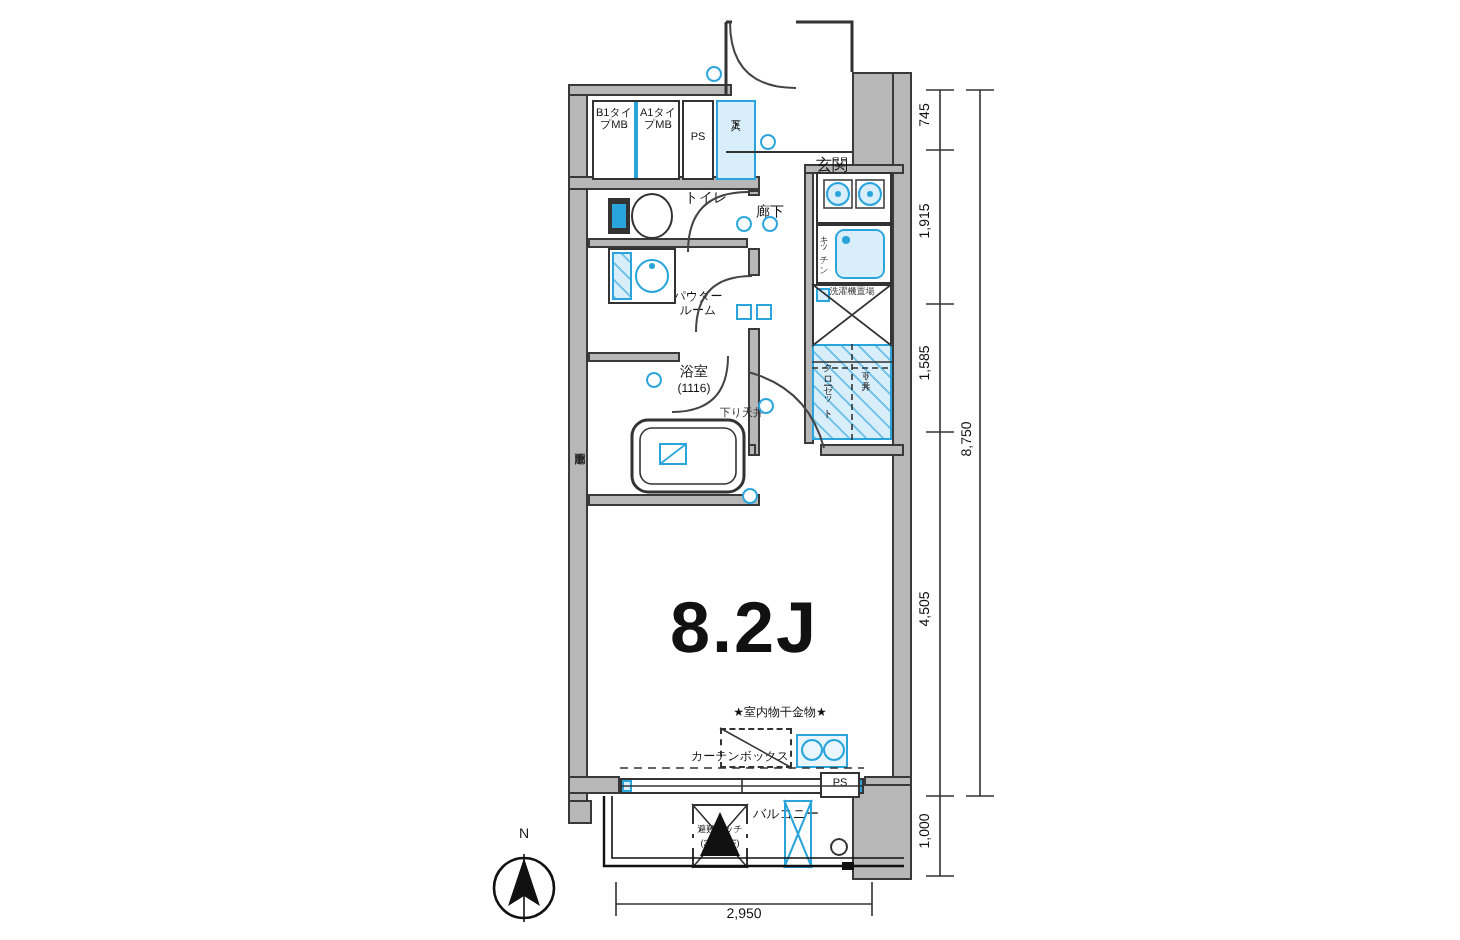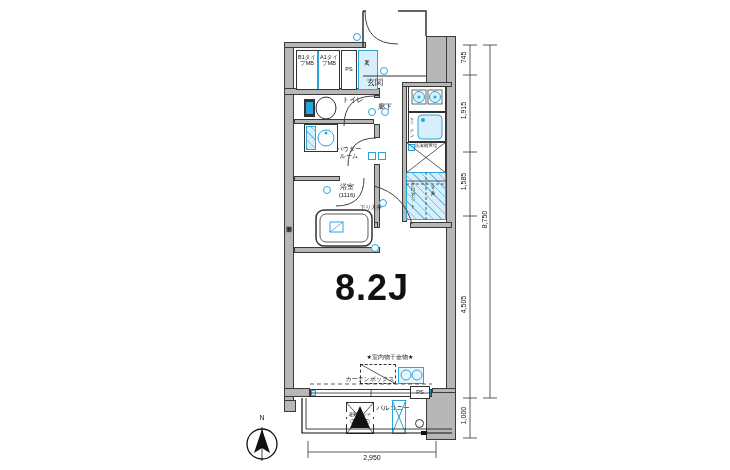--- a/index.html
+++ b/index.html
@@ -49,28 +49,28 @@
   <div class="box" style="left:296px;top:50px;width:22px;height:40px;"></div>
   <div class="box" style="left:318px;top:50px;width:22px;height:40px;"></div>
   <div class="abs" style="left:317px;top:51px;width:2px;height:38px;background:#2aa5dc;"></div>
   <div class="lbl wrap" style="left:297px;top:54px;width:20px;font-size:5.5px;">B1タイプMB</div>
   <div class="lbl wrap" style="left:319px;top:54px;width:20px;font-size:5.5px;">A1タイプMB</div>
   <div class="box" style="left:341px;top:50px;width:16px;height:40px;"></div>
   <div class="lbl" style="left:341px;top:66px;width:16px;font-size:5.5px;">PS</div>
   <div class="bluebox" style="left:358px;top:50px;width:20px;height:40px;"></div>
   <div class="vlbl" style="left:364px;top:56px;font-size:5px;color:#222;">下足入</div>
 
-  <div class="lbl" style="left:355px;top:79px;width:40px;font-size:8px;">玄関</div>
+  <div class="lbl" style="left:384px;top:79px;width:40px;font-size:8px;text-align:right;">玄関</div>
   <div class="lbl" style="left:338px;top:96px;width:30px;font-size:7px;">トイレ</div>
   <div class="lbl" style="left:372px;top:103px;width:26px;font-size:7px;">廊下</div>
   <div class="lbl wrap" style="left:334px;top:146px;width:30px;font-size:6px;">パウダールーム</div>
   <div class="lbl" style="left:330px;top:183px;width:34px;font-size:7px;">浴室</div>
   <div class="lbl" style="left:330px;top:192px;width:34px;font-size:6px;">(1116)</div>
   <div class="lbl" style="left:356px;top:204px;width:30px;font-size:5.5px;color:#333;">下り天井</div>
-  <div class="lbl" style="left:322px;top:268px;width:100px;font-size:36px;font-weight:bold;letter-spacing:1px;">8.2J</div>
+  <div class="lbl" style="left:322px;top:294px;width:100px;font-size:36px;font-weight:bold;letter-spacing:1px;">8.2J</div>
   <div class="lbl" style="left:348px;top:354px;width:84px;font-size:6px;">★室内物干金物★</div>
   <div class="lbl" style="left:334px;top:376px;width:72px;font-size:6px;">カーテンボックス</div>
   <div class="lbl" style="left:372px;top:404px;width:42px;font-size:6.5px;">バルコニー</div>
   <div class="vlbl" style="left:286px;top:222px;font-size:5.5px;color:#222;">開放廊下</div>
 
   <div class="box" style="left:408px;top:86px;width:38px;height:26px;"></div>
   <div class="box" style="left:408px;top:112px;width:38px;height:30px;"></div>
   <div class="vlbl" style="left:409px;top:114px;font-size:4.5px;color:#333;">キッチン</div>
   <div class="box" style="left:406px;top:142px;width:40px;height:31px;"></div>
   <div class="lbl" style="left:406px;top:143px;width:40px;font-size:4.5px;color:#333;">洗濯機置場</div>

